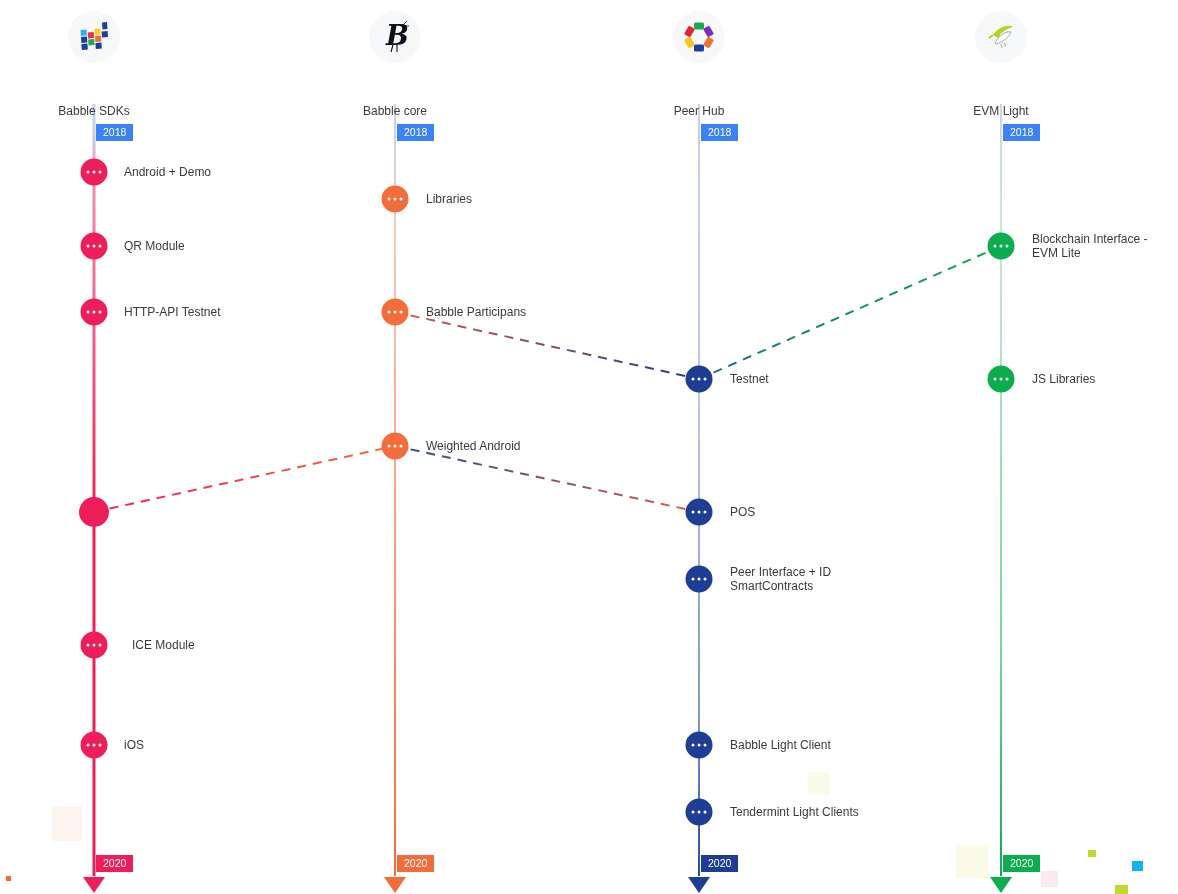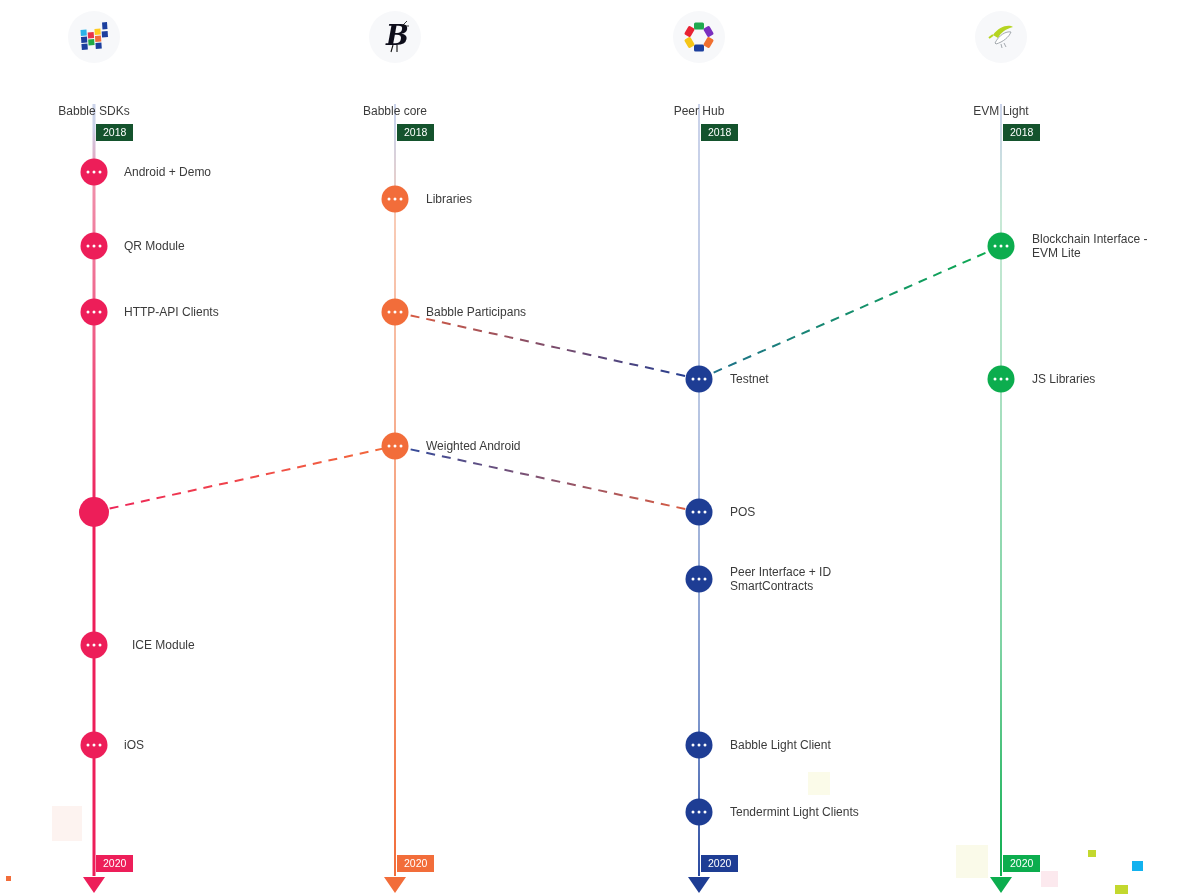--- a/index.html
+++ b/index.html
@@ -16,21 +16,21 @@
   
   .vline{position:absolute;top:104px;height:772px;transform:translateX(-50%);}
   .v0{width:3px;background:linear-gradient(to bottom,#CBD3EA 0%,#CBD3EA 3%,#F090AB 10%,#ED1E59 55%,#ED1E59 100%);}
   .v1{width:2px;background:linear-gradient(to bottom,#CBD3EA 0%,#CBD3EA 3%,#F8CBB6 15%,#F59B76 60%,#F26D3A 100%);}
   .v2{width:2px;background:linear-gradient(to bottom,#CBD3EA 0%,#B7C5E2 40%,#7D96CC 80%,#2A4AA0 100%);}
   .v3{width:2px;background:linear-gradient(to bottom,#CBD3EA 0%,#C8E9D6 15%,#7FD3A4 70%,#0CAD4E 100%);}
 
   
   .year{position:absolute;color:#ffffff;font-size:10.5px;line-height:12px;
         padding:2px 7px 3px;white-space:nowrap;}
-  .year.start{background:#14532d;top:124px;}
+  .year.start{background:#3b82f6;top:124px;}
   .year.end{top:855px;}
 
   
   .arrowhead{position:absolute;top:877px;width:0;height:0;transform:translateX(-50%);
              border-left:11px solid transparent;border-right:11px solid transparent;
              border-top:16px solid #000;}
 
   
   .node{position:absolute;width:27px;height:27px;border-radius:50%;
         transform:translate(-50%,-50%);display:flex;align-items:center;justify-content:center;}
@@ -113,21 +113,21 @@
       <span class="d"></span>
       <span class="d"></span>
       <span class="d"></span>
     </div>
   <div class="mlabel" style="left:124px;top:246px">QR Module</div>
   <div class="node c0" style="left:94px;top:312px">
       <span class="d"></span>
       <span class="d"></span>
       <span class="d"></span>
     </div>
-  <div class="mlabel" style="left:124px;top:312px">HTTP-API Clients</div>
+  <div class="mlabel" style="left:124px;top:312px">HTTP-API Testnet</div>
   <div class="node c0 big" style="left:94px;top:512px"></div>
   <div class="node c0" style="left:94px;top:645px">
       <span class="d"></span>
       <span class="d"></span>
       <span class="d"></span>
     </div>
   <div class="mlabel" style="left:132px;top:645px">ICE Module</div>
   <div class="node c0" style="left:94px;top:745px">
       <span class="d"></span>
       <span class="d"></span>

